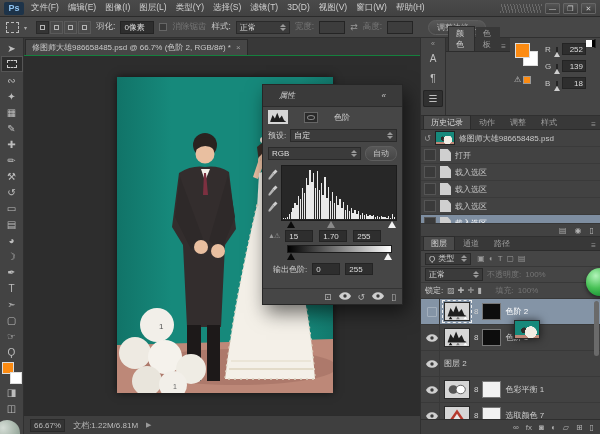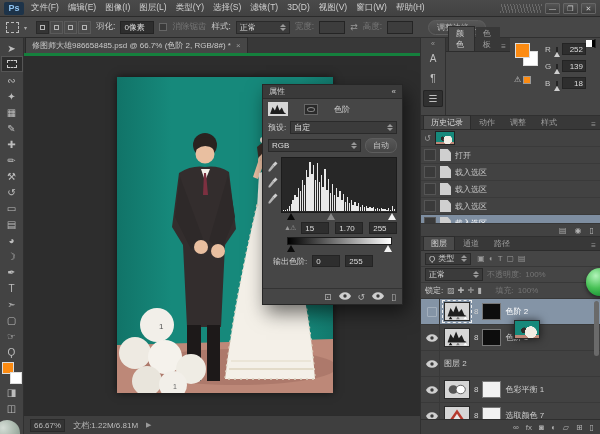--- a/index.html
+++ b/index.html
@@ -55,58 +55,58 @@
   .tool { width:22px; height:16px; display:flex; align-items:center; justify-content:center;
           color:#bdbdbd; font-size:10px; }
   .tool.active { background:#2d2d2d; box-shadow:inset 0 0 0 1px #555; }
   .tool .dashbox { width:10px; height:8px; border:1px dashed #ccc; }
   .swatches { position:relative; width:20px; height:22px; margin-top:2px; }
   .fg-swatch { position:absolute; left:0; top:0; width:12px; height:12px; border:1px solid #ddd; }
   .bg-swatch { position:absolute; right:0; bottom:0; width:12px; height:12px; border:1px solid #ddd; background:#fff; }
 
   
   .center { flex:1; display:flex; flex-direction:column; min-width:0; position:relative; }
-  .tabbar { height:18px; background:#383838; border-bottom:3px solid #15803d; display:flex; align-items:flex-end; }
+  .tabbar { height:18px; background:#383838; border-bottom:1px solid #15803d; display:flex; align-items:flex-end; }
   .doctab { background:#464646; border:1px solid #2a2a2a; border-bottom:none; height:16px; margin-left:1px;
             display:flex; align-items:center; gap:5px; padding:0 6px; font-size:8px; color:#c9c9c9; }
   .doctab .close { color:#9a9a9a; font-size:8px; }
   .canvas { flex:1; background:#2d2d2d; position:relative; overflow:hidden; }
   .photo { position:absolute; left:93px; top:21px; width:216px; height:316px; box-shadow:0 0 8px rgba(0,0,0,.6); }
   .statusbar { height:19px; background:#3f3f3f; border-top:1px solid #2c2c2c; display:flex;
                align-items:center; gap:8px; padding:0 6px; font-size:8px; color:#bdbdbd; }
   .status-zoom { background:#343434; border:1px solid #2a2a2a; padding:1px 3px; }
   .status-arrow { color:#9a9a9a; font-size:7px; }
 
   
   .props { position:absolute; left:238px; top:28px; width:141px; height:221px; background:#464646;
            border:1px solid #262626; box-shadow:4px 8px 18px rgba(0,0,0,.55); z-index:5;
            display:flex; flex-direction:column; font-size:8px; }
-  .props-head { height:14px; background:#3a3a3a; border-bottom:1px solid #2c2c2c; display:flex;
-                align-items:center; justify-content:space-between; padding:0 6px; color:#c9c9c9; }
+  .props-head { height:22px; background:#3a3a3a; border-bottom:1px solid #2c2c2c; display:flex;
+                align-items:center; justify-content:space-between; padding:0 16px; color:#c9c9c9;font-style:italic; }
   .props-title { display:flex; align-items:center; gap:16px; padding:3px 5px; }
   .lv-ico { width:20px; height:14px; }
   .mask-ico { width:14px; height:11px; background:#2a2a2a; border:1px solid #666; position:relative; }
   .mask-ico i { position:absolute; inset:2px; border-radius:50%; border:1px solid #888; }
   .props-row { display:flex; align-items:center; gap:4px; padding:2px 5px; }
   .props .dd { flex:1; height:13px; }
   .auto-btn { border:1px solid #5e5e5e; background:linear-gradient(#575757,#464646); color:#c5c5c5;
               font-size:8px; padding:1px 7px; border-radius:7px; }
   .props-body { display:flex; padding:2px 5px 0 5px; gap:3px; }
   .droppers { display:flex; flex-direction:column; gap:5px; padding-top:4px; }
   .dropper svg { display:block; }
   .hist-wrap { flex:1; }
   .hist-area { height:56px; background:#272727; border:1px solid #1c1c1c; display:flex;
                align-items:flex-end; gap:0.5px; padding:1px; overflow:hidden; }
   .hist-area div { flex:1; background:#e9e9e9; min-width:1px; }
   .in-sliders { position:relative; height:8px; }
   .tri { position:absolute; width:0; height:0; border-left:4px solid transparent; border-right:4px solid transparent; }
   .tri.black { border-bottom:7px solid #0a0a0a; }
   .tri.gray  { border-bottom:7px solid #8a8a8a; }
   .tri.white { border-bottom:7px solid #f2f2f2; }
-  .inputs-row { display:flex; align-items:center; gap:6px; padding:1px 21px; }
+  .inputs-row { display:flex; align-items:center; gap:6px; padding:1px 5px; }
   .mtn { color:#9a9a9a; font-size:7px; letter-spacing:-1px; }
   .num-field { background:#2e2e2e; border:1px solid #242424; height:12px; min-width:28px; padding:0 3px;
                color:#ddd; display:flex; align-items:center; }
   .grad-bar { height:8px; margin:2px 10px 0 24px; background:linear-gradient(to right,#000,#fff);
               border:1px solid #1c1c1c; }
   .out-sliders { position:relative; height:8px; margin:0 10px 0 24px; }
   .output-row { display:flex; align-items:center; gap:5px; padding:2px 5px 0 10px; }
   .props-foot { margin-top:auto; height:16px; border-top:1px solid #333; display:flex; align-items:center;
                 justify-content:flex-end; gap:7px; padding:0 6px; color:#b5b5b5; }
   .props-foot span { font-size:9px; }
@@ -641,20 +641,21 @@
           <span class="ptab active">历史记录</span>
           <span class="ptab">动作</span>
           <span class="ptab">调整</span>
           <span class="ptab">样式</span>
           <span class="panel-menu">≡</span>
         </div>
         <div class="hist-list">
           <div class="h-row">
             <span style="color:#9a9a9a;font-size:8px">↺</span>
             <span class="mini-photo"></span>
+            <span class="h-label">修图师大雄986658485.psd</span>
           </div>
           <div class="h-row">
             <span class="h-check"></span>
             <span class="h-doc"></span>
             <span class="h-label">打开</span>
           </div>
           <div class="h-row">
             <span class="h-check"></span>
             <span class="h-doc"></span>
             <span class="h-label">载入选区</span>

